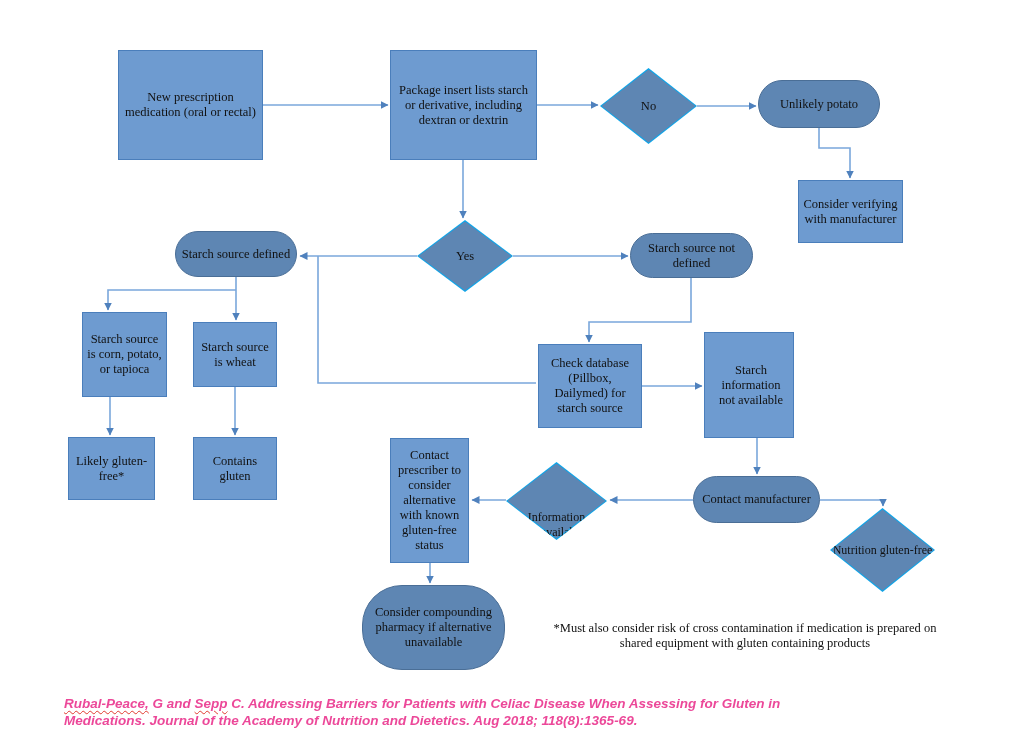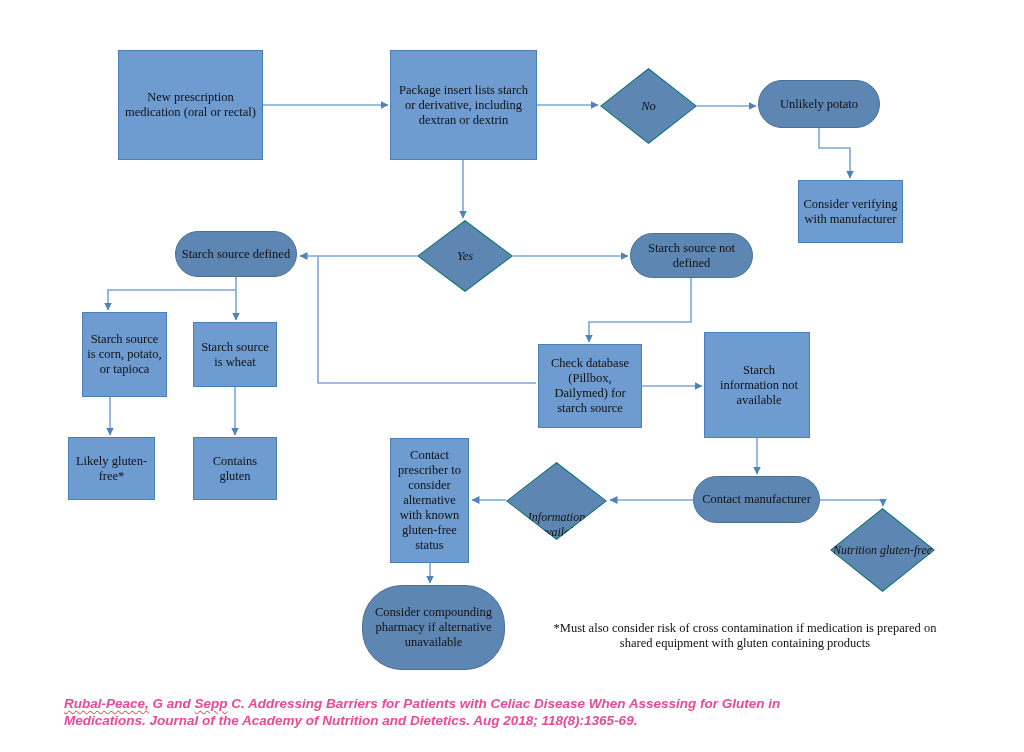--- a/index.html
+++ b/index.html
@@ -4,35 +4,35 @@
 <style>
   html,body{margin:0;padding:0;background:#ffffff;}
   #stage{position:relative;width:1024px;height:752px;background:#ffffff;overflow:hidden;
          font-family:"Liberation Serif","DejaVu Serif",serif;}
   #wires{position:absolute;left:0;top:0;z-index:1;}
   .node{position:absolute;z-index:2;display:flex;align-items:center;justify-content:center;
         text-align:center;color:#111;font-size:12.5px;line-height:15px;box-sizing:border-box;
         padding:2px 4px;}
   .rect{background:#6E9BD0;border:1.5px solid #4A7EBB;}
   .pill{background:#5E86B3;border:1.5px solid #4A6E96;border-radius:24px;}
-  .diamond{background:#0f766e;clip-path:polygon(50% 0%,100% 50%,50% 100%,0% 50%);padding:0;font-style:italic;}
+  .diamond{background:#0ea5e9;clip-path:polygon(50% 0%,100% 50%,50% 100%,0% 50%);padding:0;}
   .diamond .dfill{position:absolute;left:1.5px;top:1.5px;right:1.5px;bottom:1.5px;
         background:#5E86B3;clip-path:polygon(50% 0%,100% 50%,50% 100%,0% 50%);}
   .diamond .dtext{position:relative;z-index:1;}
 
   
   #new-prescription{left:118px;top:50px;width:145px;height:110px;}
   #package-insert{left:390px;top:50px;width:147px;height:110px;}
   #consider-verifying{left:798px;top:180px;width:105px;height:63px;}
   #corn{left:68px;top:312px;width:85px;height:85px;margin-left:14px;}
   #wheat{left:193px;top:322px;width:84px;height:65px;}
   #likely-gf{left:68px;top:437px;width:87px;height:63px;}
   #contains-gluten{left:193px;top:437px;width:84px;height:63px;}
   #check-db{left:538px;top:344px;width:104px;height:84px;}
-  #starch-info{left:704px;top:332px;width:106px;height:106px;padding-left:8px;}
+  #starch-info{left:704px;top:332px;width:90px;height:106px;padding-left:8px;}
   #contact-prescriber{left:390px;top:438px;width:79px;height:125px;}
 
   
   #unlikely-gluten{left:758px;top:80px;width:122px;height:48px;}
   #starch-defined{left:175px;top:231px;width:122px;height:46px;}
   #starch-not-defined{left:630px;top:233px;width:123px;height:45px;}
   #contact-manufacturer{left:693px;top:476px;width:127px;height:47px;}
   #compounding{left:362px;top:585px;width:143px;height:85px;border-radius:40px;}
 
   

